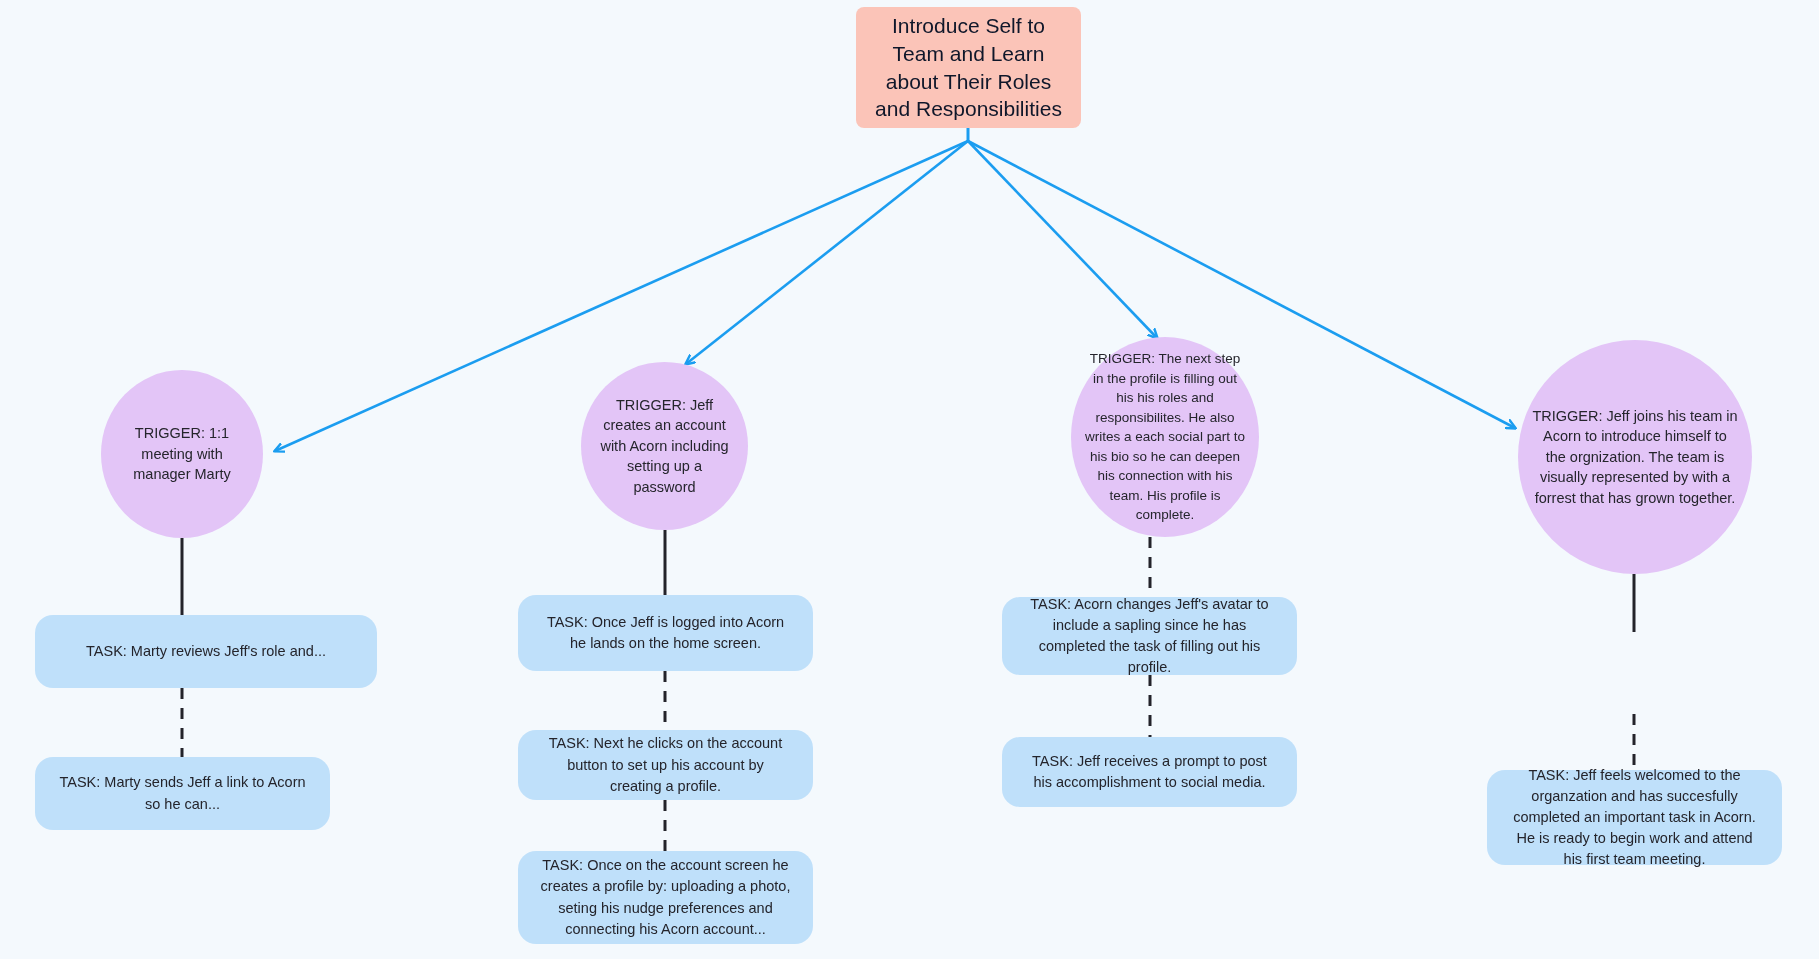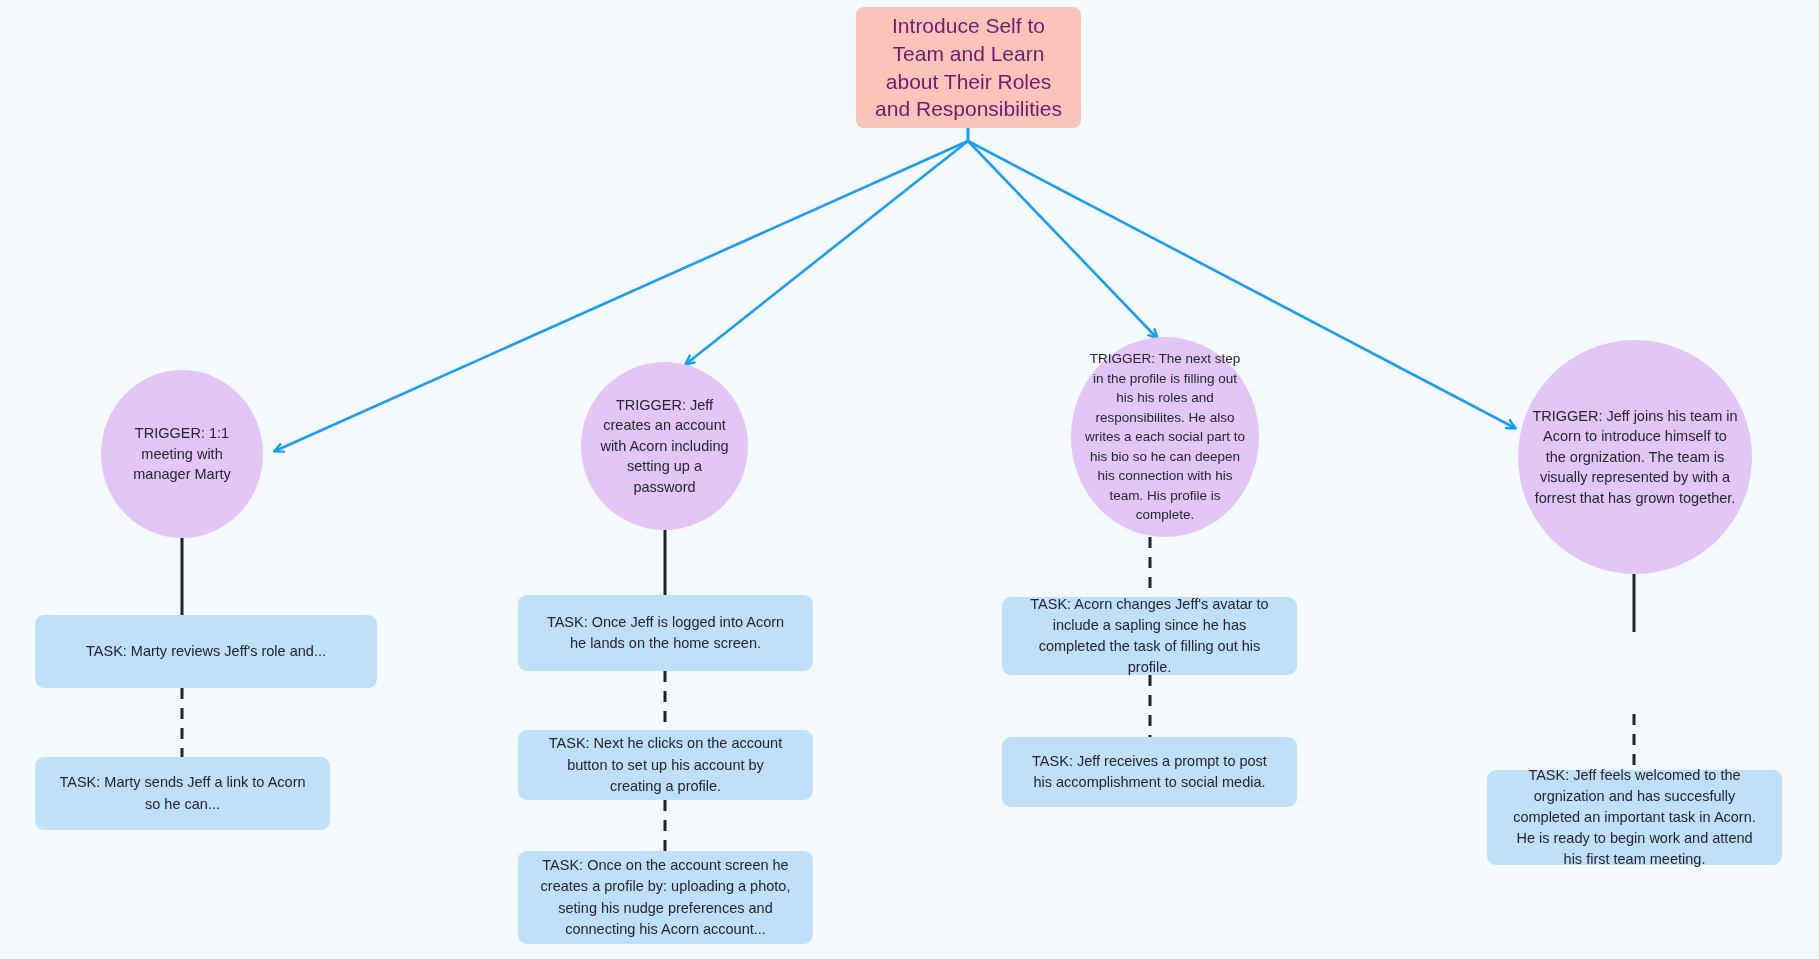--- a/index.html
+++ b/index.html
@@ -30,40 +30,40 @@
     position: absolute;
     box-sizing: border-box;
     display: flex;
     align-items: center;
     justify-content: center;
     text-align: center;
   }
   .goal-node {
     background: #fbc4b8;
     border-radius: 8px;
-    color: #701a75;
+    color: #0f172a;
     font-size: 21px;
     line-height: 1.33;
     padding: 10px 16px;
   }
   .trigger-node {
     background: #e3c5f7;
     border-radius: 50%;
     color: #25252c;
     font-size: 14.5px;
     line-height: 1.42;
     padding: 14px;
   }
   .trigger-node.small-text {
     font-size: 13.5px;
     line-height: 1.45;
   }
   .task-node {
     background: #bfe0fa;
-    border-radius: 9px;
+    border-radius: 18px;
     color: #24242b;
     font-size: 14.5px;
     line-height: 1.45;
     padding: 10px 22px;
   }
   .node-text {
     display: block;
     width: 100%;
   }
 </style>
@@ -134,16 +134,16 @@
     <span class="node-text">TASK: Acorn changes Jeff's avatar to include a sapling since he has completed the task of filling out his profile.</span>
   </div>
   <div class="node task-node" style="left:1002px; top:737px; width:295px; height:70px;">
     <span class="node-text">TASK: Jeff receives a prompt to post his accomplishment to social media.</span>
   </div>
 
   <div class="node trigger-node" style="left:1518px; top:340px; width:234px; height:234px;">
     <span class="node-text">TRIGGER: Jeff joins his team in Acorn to introduce himself to the orgnization. The team is visually represented by with a forrest that has grown together.</span>
   </div>
   <div class="node task-node" style="left:1487px; top:770px; width:295px; height:95px;">
-    <span class="node-text">TASK: Jeff feels welcomed to the orgnization and has succesfully completed an important task in Acorn. He is ready to begin work and attend his first team meeting.</span>
+    <span class="node-text">TASK: Jeff feels welcomed to the organzation and has succesfully completed an important task in Acorn. He is ready to begin work and attend his first team meeting.</span>
   </div>
 
 </div>
 
 </body></html>

